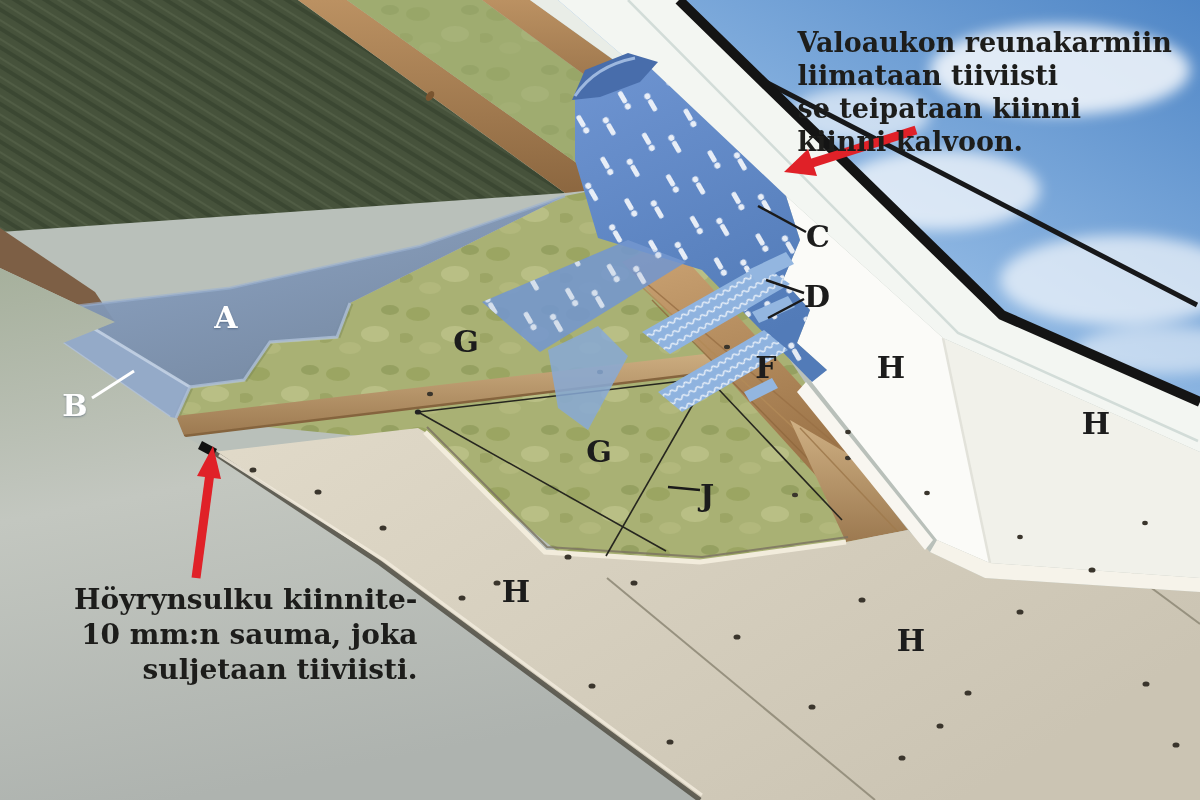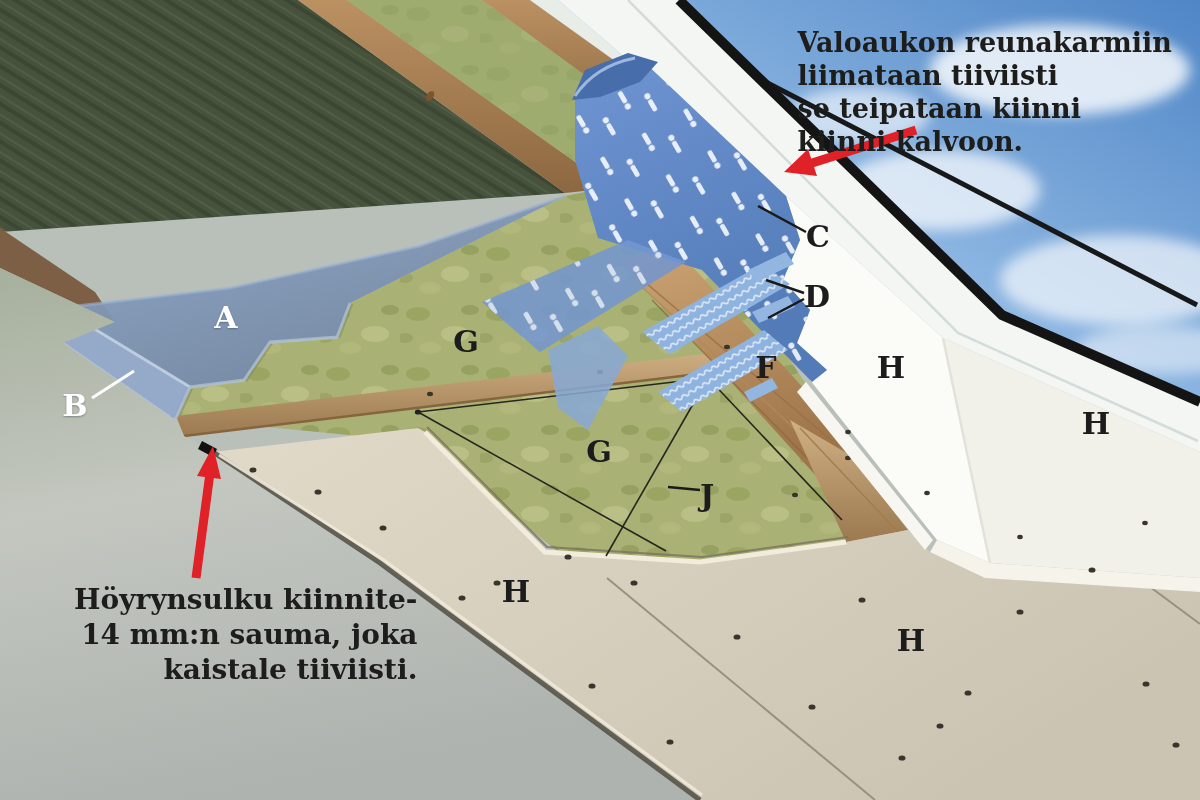--- a/index.html
+++ b/index.html
@@ -267,17 +267,17 @@
 
 <div class="anno anno-top">
   <span class="line">Valoaukon reunakarmiin</span>
   <span class="line">liimataan tiiviisti</span>
   <span class="line">se teipataan kiinni</span>
   <span class="line">kiinni kalvoon.</span>
 </div>
 
 <div class="anno anno-bottom">
   <span class="line">Höyrynsulku kiinnite-</span>
-  <span class="line">14 mm:n sauma, joka</span>
-  <span class="line">kaistale tiiviisti.</span>
+  <span class="line">10 mm:n sauma, joka</span>
+  <span class="line">suljetaan tiiviisti.</span>
 </div>
 
 </div>
 
 </body></html>

